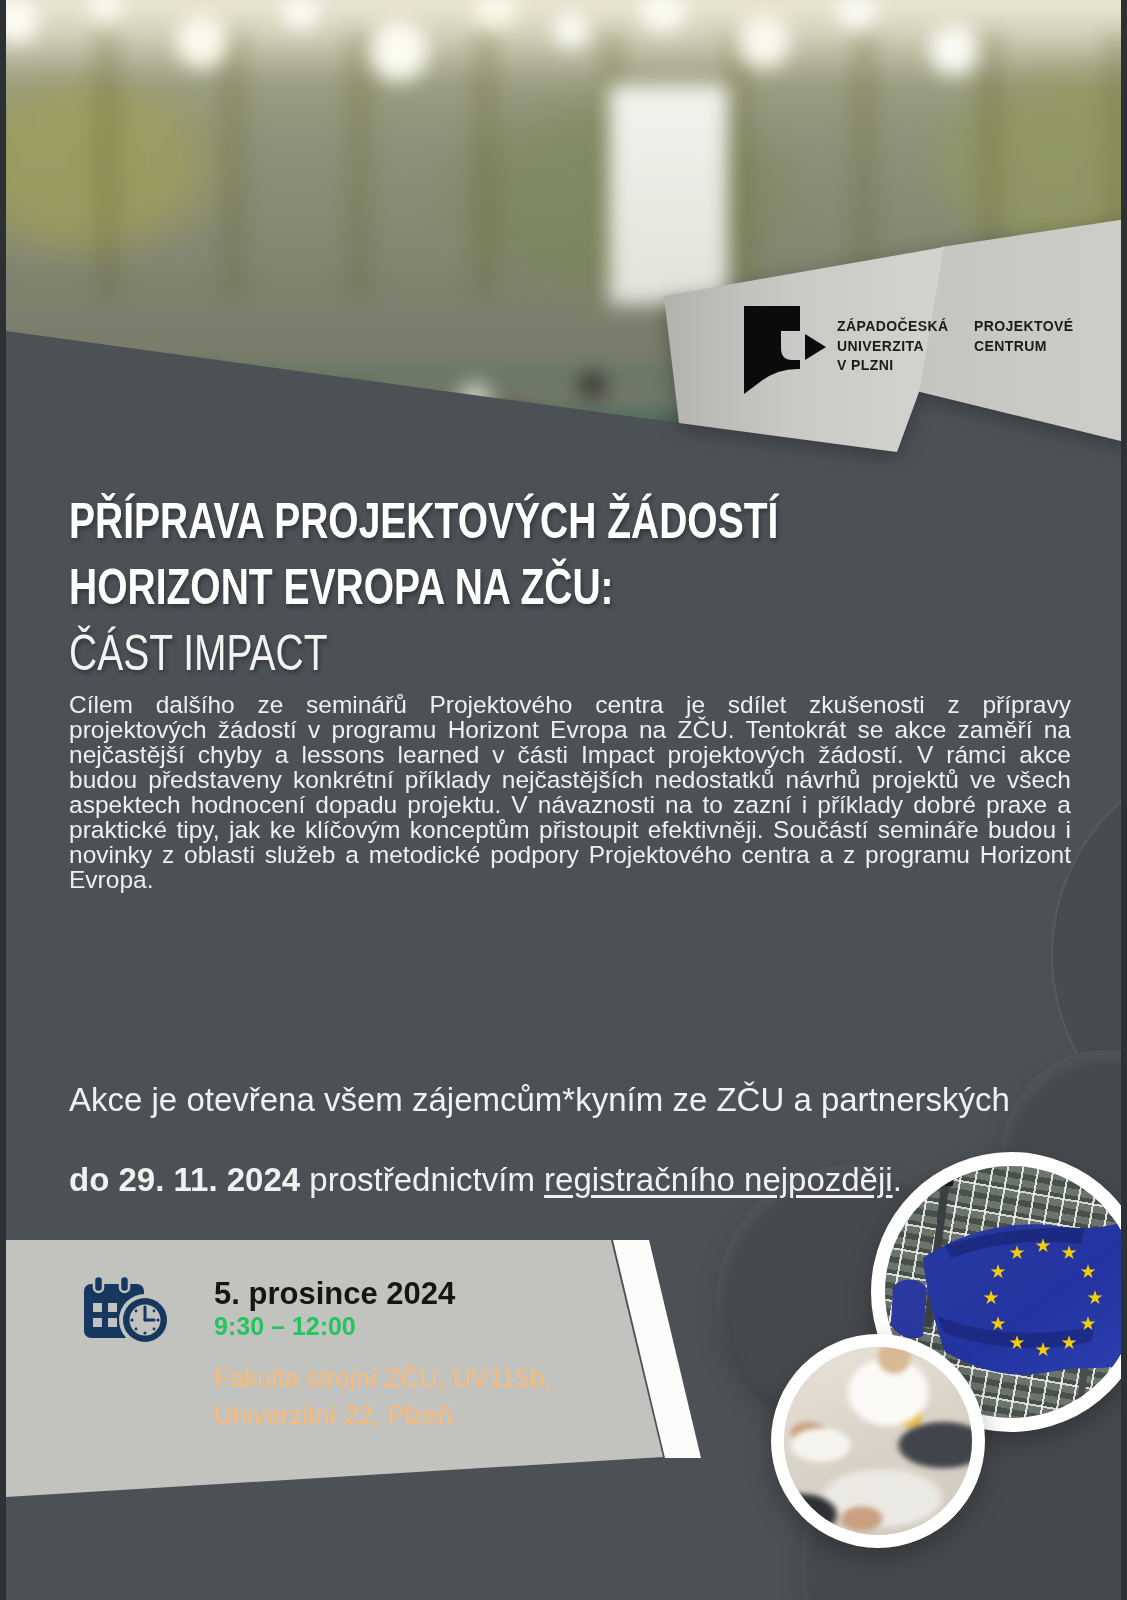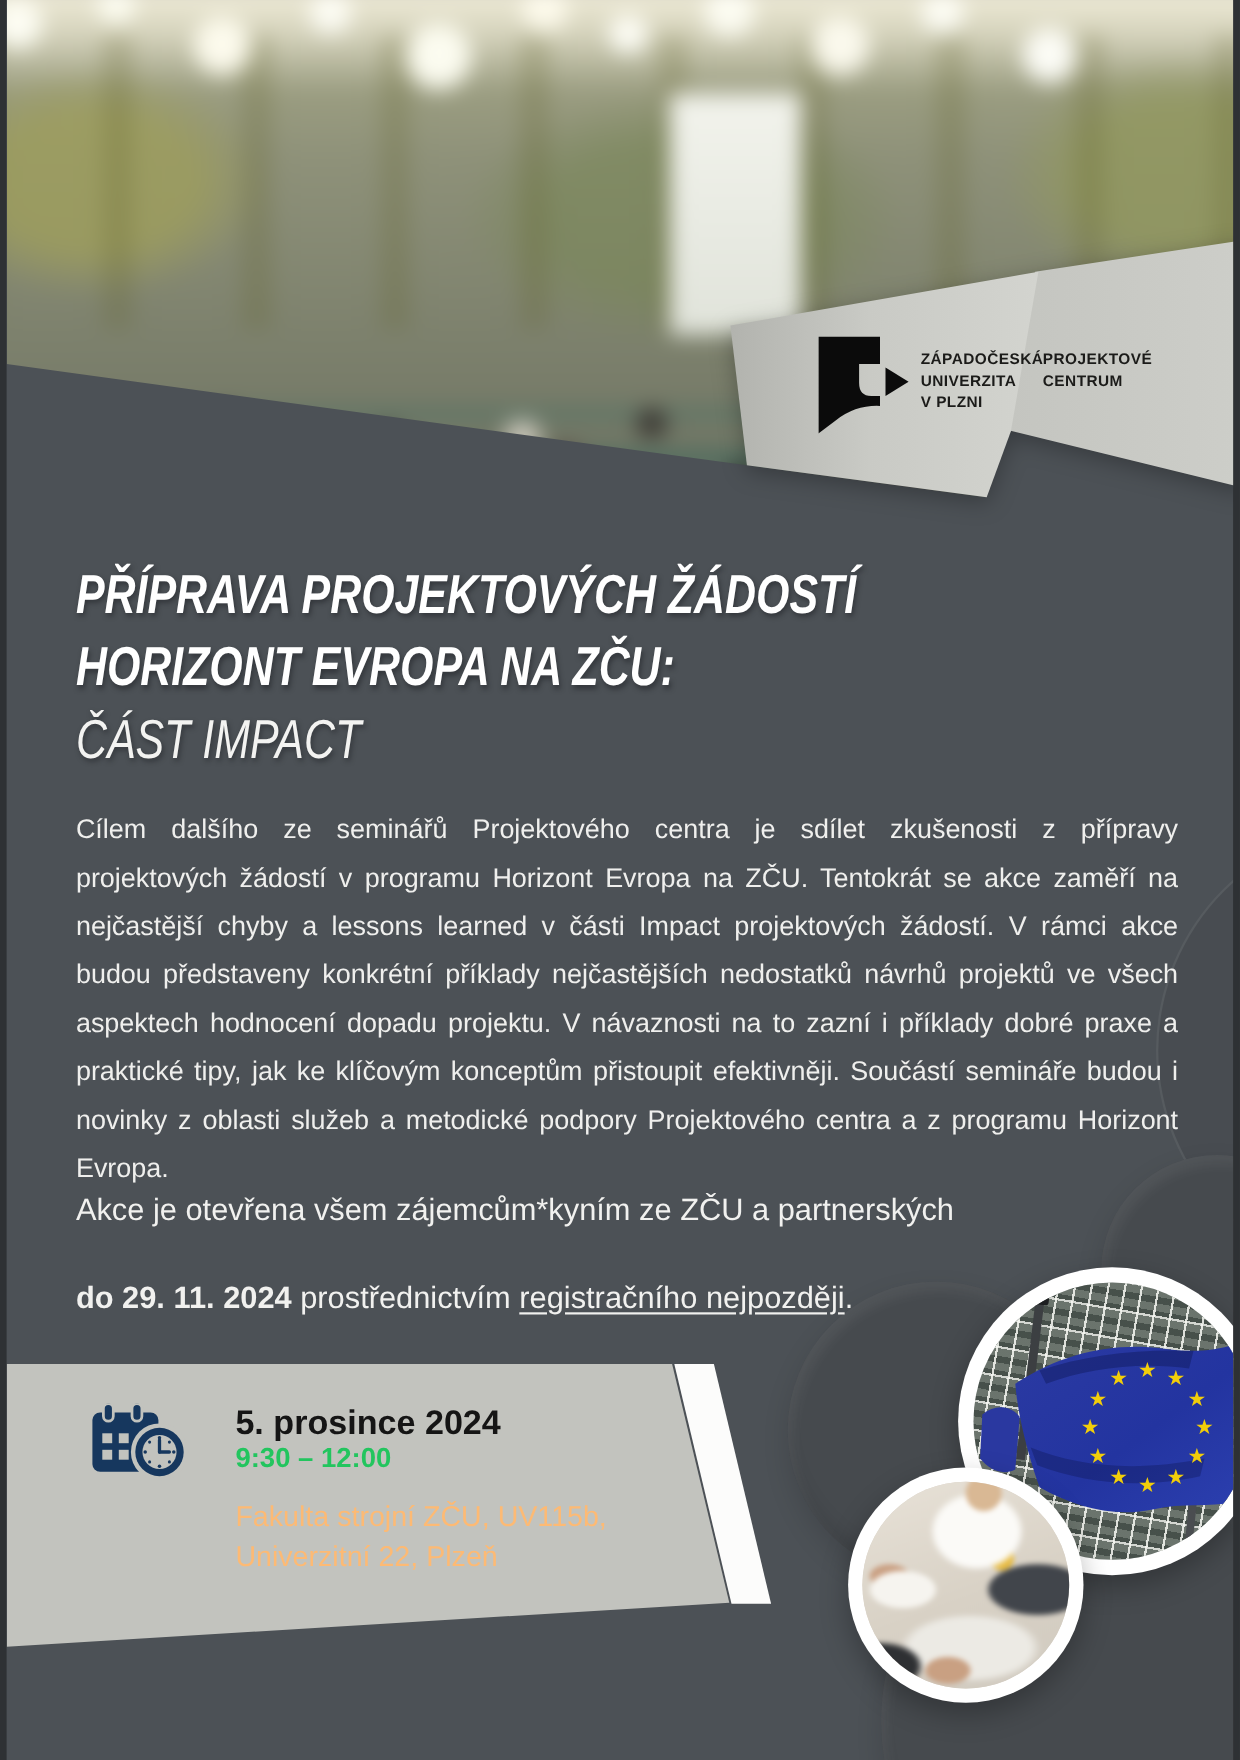--- a/index.html
+++ b/index.html
@@ -108,38 +108,38 @@
     border:2px solid rgba(235,238,233,.09);
   }
   
   .banner-svg{position:absolute; left:0; top:0; filter:drop-shadow(0 5px 10px rgba(0,0,0,.28));}
   .logo-mark{position:absolute; left:738px; top:306px;}
   .logo-text{
     position:absolute; color:#1b1b19; font-weight:bold; font-size:14px; line-height:19.5px;
     letter-spacing:.4px; white-space:nowrap;
   }
   .logo-text.univ{left:831px; top:317px;}
-  .logo-text.pc{left:942px; top:317px;}
-  
-  .title-block{position:absolute; left:63px; top:507px; color:#ffffff;font-style:italic;}
+  .logo-text.pc{left:968px; top:317px;}
+  
+  .title-block{position:absolute; left:63px; top:488px; color:#ffffff;}
   .title-line{
     display:block; font-size:50px; font-weight:bold; line-height:66px; white-space:nowrap;
     text-shadow:2px 3px 5px rgba(25,28,31,.5);
   }
   .title-line > span{display:inline-block; transform:scaleX(.78); transform-origin:0 50%;}
   .title-line.light{font-weight:normal; color:#f3f3f1;}
   
   .body-par{
-    position:absolute; left:63px; top:733px; width:1002px;
-    color:#efefed; font-size:24.5px; line-height:44px;
+    position:absolute; left:63px; top:692px; width:1002px;
+    color:#efefed; font-size:24.5px; line-height:25px;
     text-align:justify; word-spacing:1.5px;
   }
   .reg-par{
     position:absolute; left:63px; top:1080px; width:980px;
-    color:#f1f1ef; font-size:28px; line-height:40px;
+    color:#f1f1ef; font-size:33px; line-height:40px;
   }
   .reg-par .bold{font-weight:bold;}
   .reg-par .link{text-decoration:underline; text-underline-offset:4px; color:#f1f1ef; cursor:pointer;}
   
   .infobox-svg{position:absolute; left:0; top:1240px;}
   .event-icon{position:absolute; left:76px; top:1276px;}
   .event-date{position:absolute; left:208px; top:1276px; color:#151515; font-size:31px; font-weight:bold; white-space:nowrap;text-align:right;}
   .event-time{position:absolute; left:208px; top:1312px; color:#22c55e; font-size:25px; font-weight:bold; white-space:nowrap;}
   .event-loc{position:absolute; left:208px; top:1360px; color:#fdba74; font-size:26px; line-height:37px; white-space:nowrap;}
   

